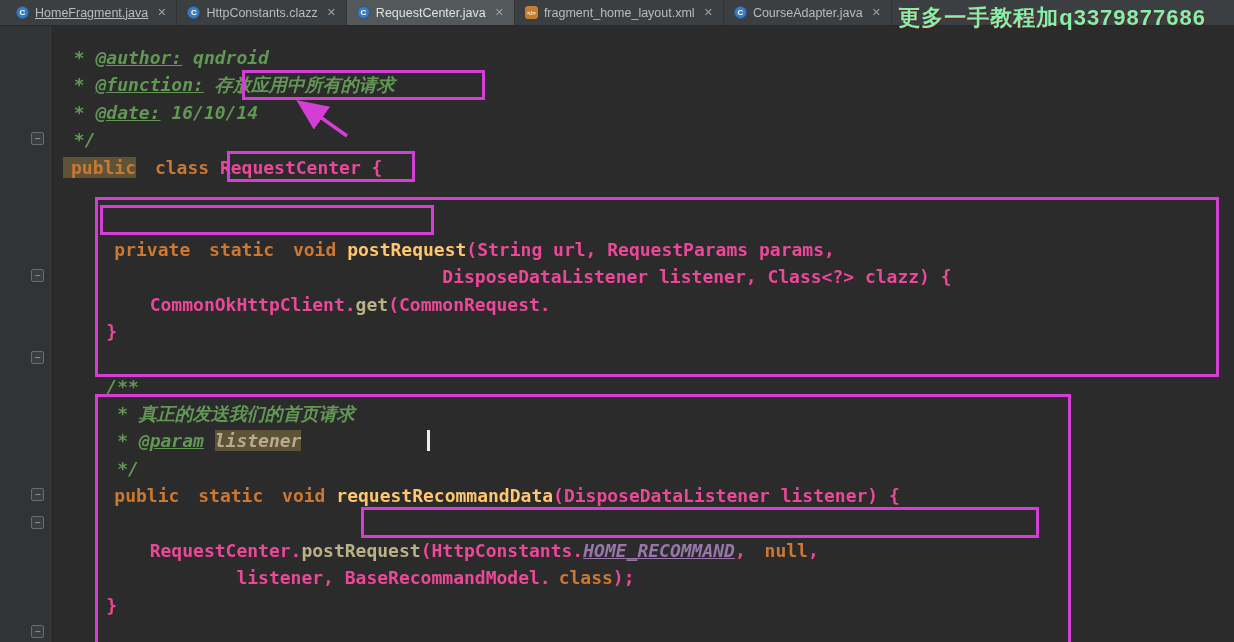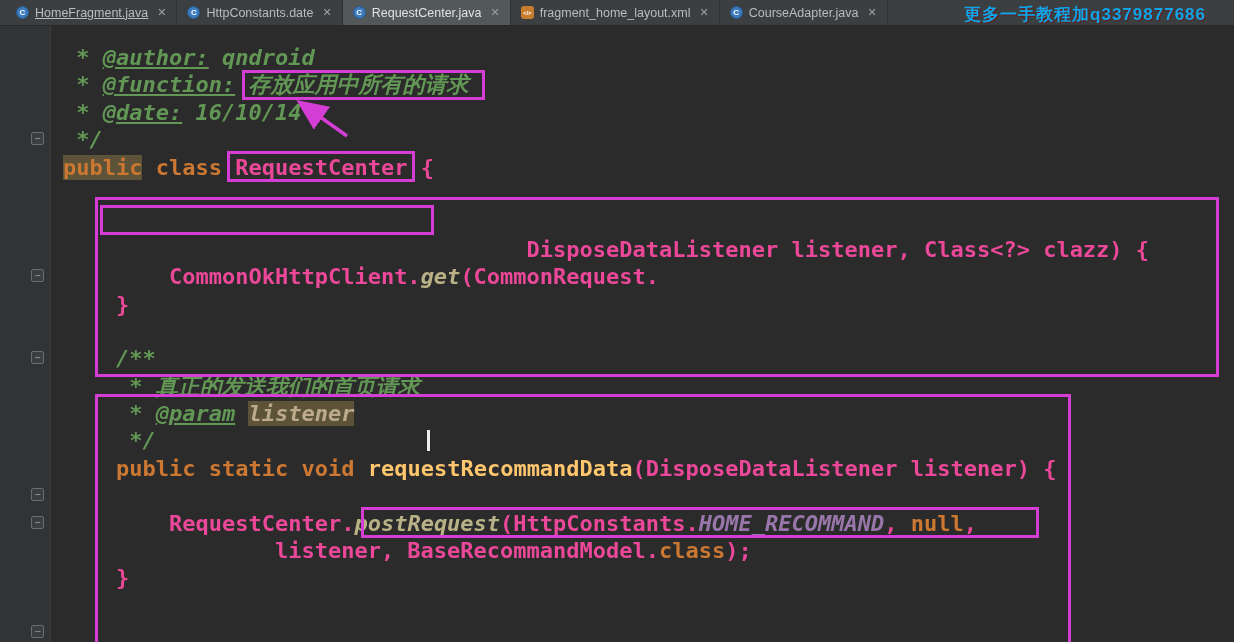--- a/index.html
+++ b/index.html
@@ -14,41 +14,41 @@
          border-right:1px solid #313335; color:#BBBBBB; font-size:12.5px; cursor:default; }
   .tab.active { background:#53585B; color:#E2E2E2; }
   .ficon { width:13px; height:13px; border-radius:50%; display:flex; align-items:center;
            justify-content:center; font-size:8px; font-weight:bold; color:#fff; flex:none; }
   .ficon.java { background:#3C7BBE; border:1px solid #2A5A8E; }
   .ficon.xml  { background:#C77D2E; border-radius:3px; font-size:6px; }
   .tab .lbl.u { text-decoration:underline; }
   .tab .close { color:#9DA0A3; font-size:11px; margin-left:3px; }
 
   
-  .watermark { position:absolute; top:3px; right:28px; z-index:8; color:#0ea5e9;
-               font-weight:bold; font-size:17px; letter-spacing:1px;
+  .watermark { position:absolute; top:3px; right:28px; z-index:8; color:#86efac;
+               font-weight:bold; font-size:22px; letter-spacing:1px;
                text-shadow:1px 1px 0 rgba(110,20,20,.85); }
 
   
   .editor { position:absolute; top:26px; left:0; right:0; bottom:0; background:#2B2B2B; }
   .gutter { position:absolute; left:0; top:0; bottom:0; width:51px; background:#313335;
             border-right:1px solid #3C3E40; }
   .code { position:absolute; left:51px; top:0; right:0; bottom:0; padding:18px 0 0 12px;
-          font-family:"DejaVu Sans Mono", monospace; font-size:22px; font-weight:bold; }
+          font-family:"DejaVu Sans Mono", monospace; font-size:18px; font-weight:bold; }
   .line { height:27.4px; line-height:27.4px; white-space:pre; color:#A9B7C6; }
 
   .tk-base   { color:#ec4899; }
-  .tk-kw     { color:#CC7832; }
+  .tk-kw     { color:#CC7832;padding-left:8px; }
   .tk-mdecl  { color:#FFC66D; }
   .tk-doc    { color:#629755; font-style:italic; }
   .tk-doctag { color:#629755; font-style:italic; text-decoration:underline; }
   .tk-cmt    { color:#8C9L; }
   .tk-cmt    { color:#8C8C8C; }
-  .tk-scall  { color:#B9B287; font-style:italic; }
-  .tk-field  { color:#9876AA; font-style:italic; }
+  .tk-scall  { color:#B9B287; }
+  .tk-field  { color:#9876AA; font-style:italic;text-decoration:underline; }
   .tk-hl     { background:#5C5339; }
   .tk-paramhl{ background:#5C5339; color:#BCAA8A; font-style:italic; }
 
   
   .fold { position:absolute; left:31px; width:13px; height:13px; z-index:4;
           border:1px solid #6A6D6F; background:#3B3E40; border-radius:2px;
           color:#9A9D9F; font-size:10px; line-height:11px; text-align:center;
           font-family:"DejaVu Sans Mono", monospace; }
 
   
@@ -60,21 +60,21 @@
 <body>
 
 <div class="tabbar" id="tabbar">
     <div class="tab">
       <span class="ficon java">C</span>
       <span class="lbl u">HomeFragment.java</span>
       <span class="close">✕</span>
     </div>
     <div class="tab">
       <span class="ficon java">C</span>
-      <span class="lbl">HttpConstants.date</span>
+      <span class="lbl">HttpConstants.clazz</span>
       <span class="close">✕</span>
     </div>
     <div class="tab active">
       <span class="ficon java">C</span>
       <span class="lbl">RequestCenter.java</span>
       <span class="close">✕</span>
     </div>
     <div class="tab">
       <span class="ficon xml">&lt;/&gt;</span>
       <span class="lbl">fragment_home_layout.xml</span>
@@ -92,20 +92,21 @@
 <div class="editor">
   <div class="gutter"></div>
   <div class="code" id="code">
       <div class="line"><span class="tk-doc"> * </span><span class="tk-doctag">@author:</span><span class="tk-doc"> qndroid</span></div>
       <div class="line"><span class="tk-doc"> * </span><span class="tk-doctag">@function:</span><span class="tk-doc"> 存放应用中所有的请求</span></div>
       <div class="line"><span class="tk-doc"> * </span><span class="tk-doctag">@date:</span><span class="tk-doc"> 16/10/14</span></div>
       <div class="line"><span class="tk-doc"> */</span></div>
       <div class="line"><span class="tk-kw tk-hl">public</span><span class="tk-base"> </span><span class="tk-kw">class</span><span class="tk-base"> RequestCenter {</span></div>
       <div class="line"></div>
       <div class="line"><span class="tk-base">    </span></div>
+      <div class="line"><span class="tk-base">    </span><span class="tk-kw">private</span><span class="tk-base"> </span><span class="tk-kw">static</span><span class="tk-base"> </span><span class="tk-kw">void</span><span class="tk-base"> </span><span class="tk-mdecl">postRequest</span><span class="tk-base">(String url, RequestParams params,</span></div>
       <div class="line"><span class="tk-base">                                   DisposeDataListener listener, Class&lt;?&gt; clazz) {</span></div>
       <div class="line"><span class="tk-base">        CommonOkHttpClient.</span><span class="tk-scall">get</span><span class="tk-base">(CommonRequest.</span></div>
       <div class="line"><span class="tk-base">    }</span></div>
       <div class="line"></div>
       <div class="line"><span class="tk-doc">    /**</span></div>
       <div class="line"><span class="tk-doc">     * 真正的发送我们的首页请求</span></div>
       <div class="line"><span class="tk-doc">     * </span><span class="tk-doctag">@param</span><span class="tk-doc"> </span><span class="tk-paramhl">listener</span></div>
       <div class="line"><span class="tk-doc">     */</span></div>
       <div class="line"><span class="tk-base">    </span><span class="tk-kw">public</span><span class="tk-base"> </span><span class="tk-kw">static</span><span class="tk-base"> </span><span class="tk-kw">void</span><span class="tk-base"> </span><span class="tk-mdecl">requestRecommandData</span><span class="tk-base">(DisposeDataListener listener) {</span></div>
       <div class="line"></div>

